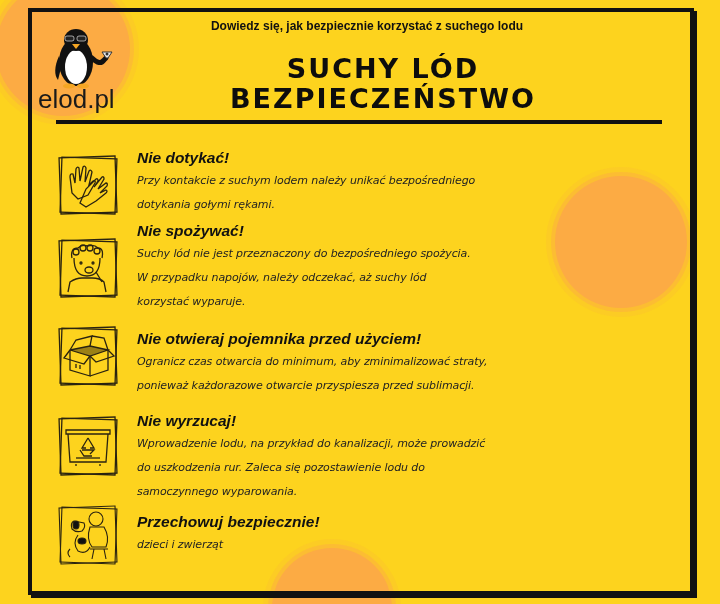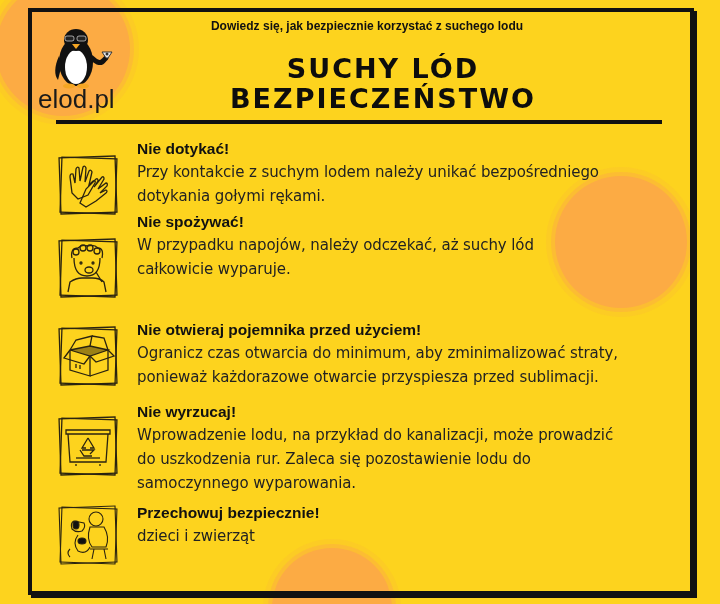--- a/index.html
+++ b/index.html
@@ -77,33 +77,34 @@
       width: 620px;
     }
     .icon-box {
       position: absolute;
       left: 0; top: 0;
       width: 64px; height: 64px;
     }
     .icon-box svg { width: 64px; height: 64px; }
     .item-text {
       position: absolute;
-      left: 81px; top: 3px;
+      left: 81px; top: 12px;
       width: 540px;
+      font-style: italic;
     }
     .item-title {
       font-family: "Liberation Sans", sans-serif;
       font-weight: bold;
       font-size: 15.5px;
       line-height: 22px;
       color: #111;
     }
     .item-body {
       font-family: "DejaVu Sans", sans-serif;
-      font-size: 15px;
+      font-size: 11px;
       line-height: 24px;
       color: #222;
       letter-spacing: -0.1px;
     }
     .i1 { top: 135px; }
     .i1 .icon-box { top: 18px; }
     .i2 { top: 208px; }
     .i2 .icon-box { top: 28px; }
     .i3 { top: 316px; }
     .i3 .icon-box { top: 8px; }
@@ -178,22 +179,23 @@
       <circle cx="25" cy="27" r="1"></circle>
         <circle cx="37" cy="27" r="1"></circle>
       <ellipse cx="33" cy="34" rx="4" ry="3"></ellipse>
       <path d="M12 56 L14 46 Q20 42 26 42 L36 42 Q44 42 48 46 L50 56"></path>
       <path d="M46 46 L40 36"></path>
     </svg>
   </div>
   <div class="item-text">
     <div class="item-title">Nie spożywać!</div>
     <div class="item-body">
+      <div>Suchy lód nie jest przeznaczony do bezpośredniego spożycia.</div>
       <div>W przypadku napojów, należy odczekać, aż suchy lód</div>
-      <div>całkowicie wyparuje.</div>
+      <div>korzystać wyparuje.</div>
     </div>
   </div>
 </div>
 
 <div class="item i3">
   <div class="icon-box">
     <svg viewBox="0 0 64 64" fill="none" stroke="#2a2310" stroke-width="1.3">
       <rect x="4" y="4" width="56" height="56" transform="rotate(-2 32 32)"></rect>
       <rect x="5" y="5" width="55" height="55" transform="rotate(2 32 32)"></rect>
       <path d="M14 26 L34 22 L52 26 L34 32 Z" fill="#4a3d10" fill-opacity="0.55"></path>

